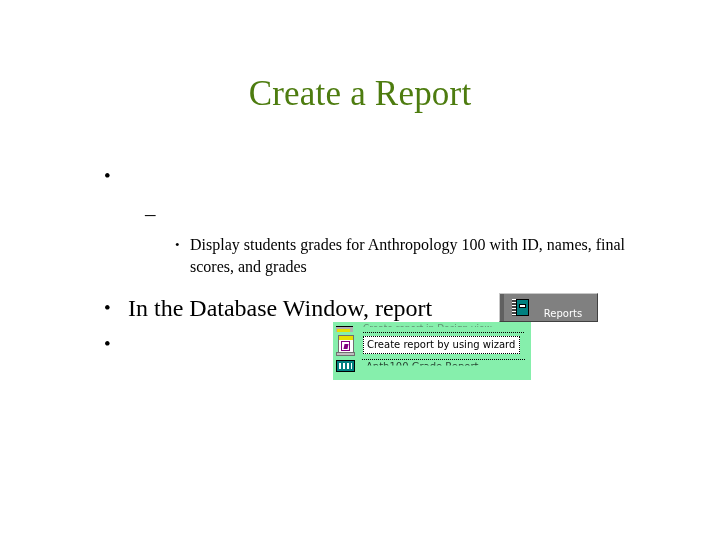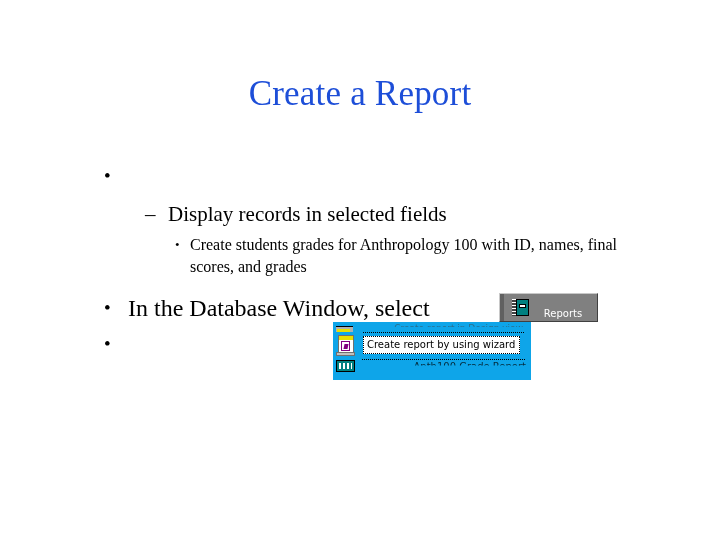--- a/index.html
+++ b/index.html
@@ -27,21 +27,21 @@
   .slide-title {
     position: absolute;
     left: 0;
     top: 72px;
     width: 720px;
     text-align: center;
     font-family: "Liberation Serif", "DejaVu Serif", serif;
     font-size: 35px;
     line-height: 44px;
     font-weight: normal;
-    color: #1d4ed8;
+    color: #4d7c0f;
     letter-spacing: 0.2px;
   }
 
   
   .body {
     position: absolute;
     left: 0;
     top: 158px;
     width: 720px;
   }
@@ -182,22 +182,21 @@
   }
 
   
   .db-list {
     position: absolute;
     left: 333px;
     top: 322px;
     width: 198px;
     height: 58px;
     overflow: hidden;
-    background: #0ea5e9;
-    text-align: right;
+    background: #86efac;
   }
 
   
   .db-row-cut-top {
     position: absolute;
     left: 0;
     top: 0;
     width: 198px;
     height: 12px;
     overflow: hidden;
@@ -375,35 +374,34 @@
   <div class="body">
 
     <div class="bullet lvl1">
       <span class="marker">•</span>
     </div>
 
     <div class="gap-sm"></div>
 
     <div class="bullet lvl2">
       <span class="marker">–</span>
-      <span class="btext">Display records in selected fields</span>
     </div>
 
     <div class="gap-sm"></div>
 
     <div class="bullet lvl3">
       <span class="marker">•</span>
-      <span class="btext">Create students grades for Anthropology 100 with ID, names, final scores, and grades</span>
+      <span class="btext">Display students grades for Anthropology 100 with ID, names, final scores, and grades</span>
     </div>
 
     <div class="gap-md"></div>
 
     <div class="bullet lvl1 row-inline">
       <span class="marker">•</span>
-      <span class="btext">In the Database Window, select</span>
+      <span class="btext">In the Database Window, report</span>
     </div>
 
     <div class="bullet lvl1 row-inline">
       <span class="marker">•</span>
     </div>
 
   </div>
 
   <div class="reports-btn">
     <div class="notch"></div>

